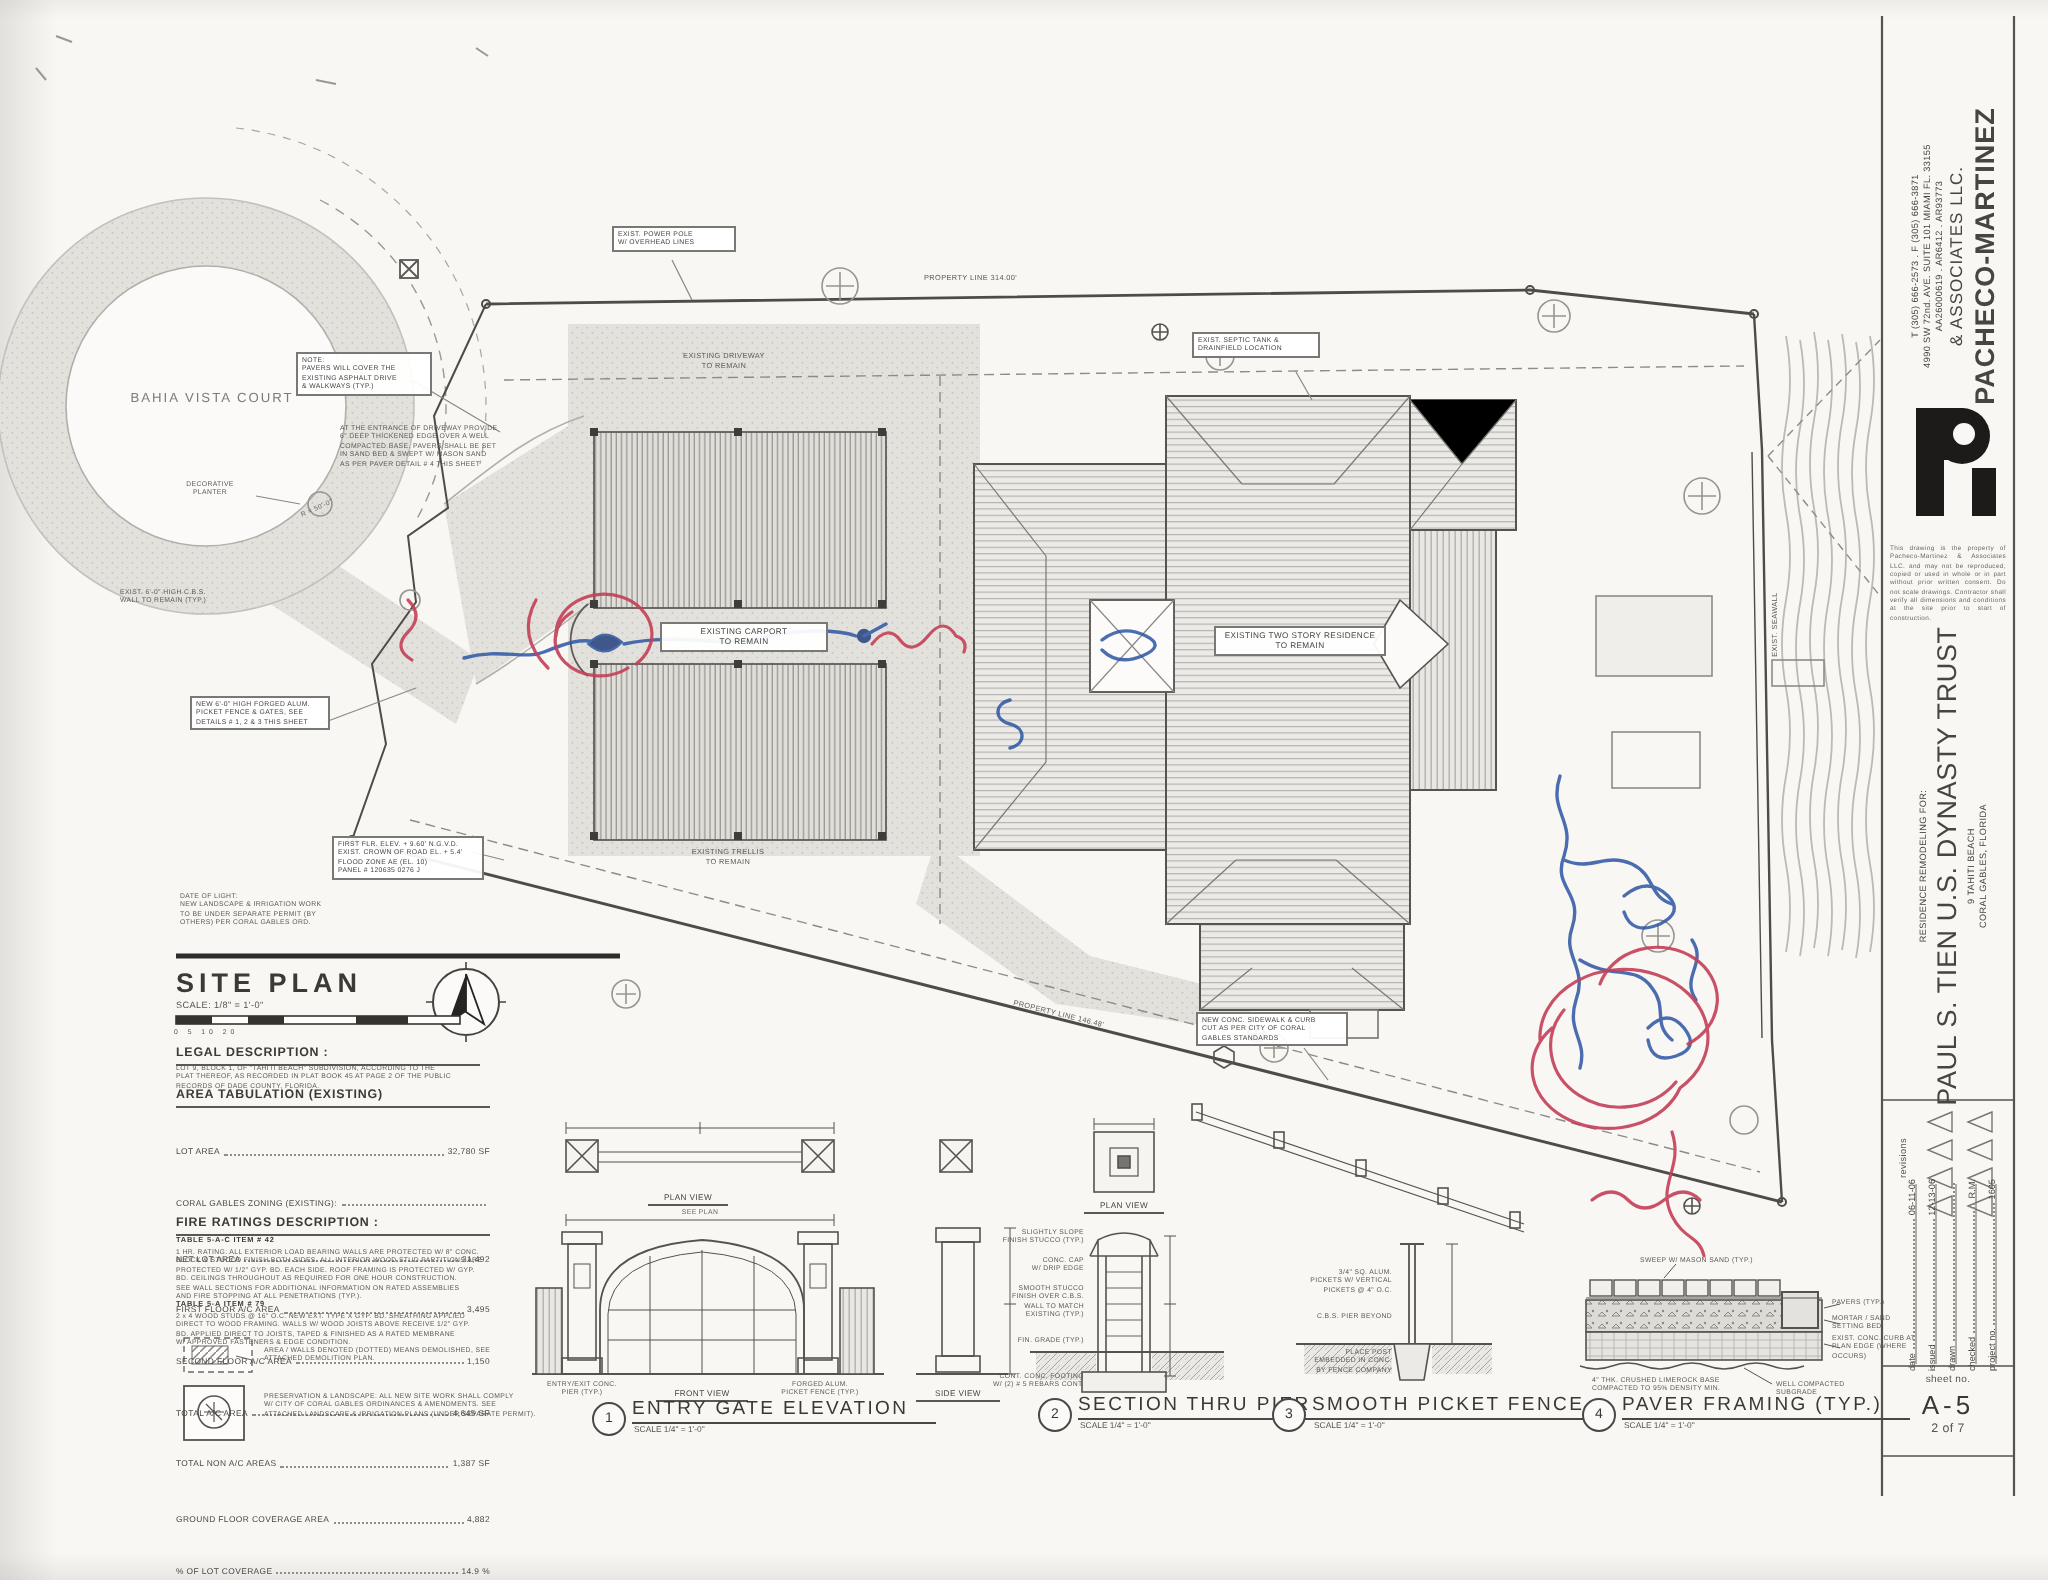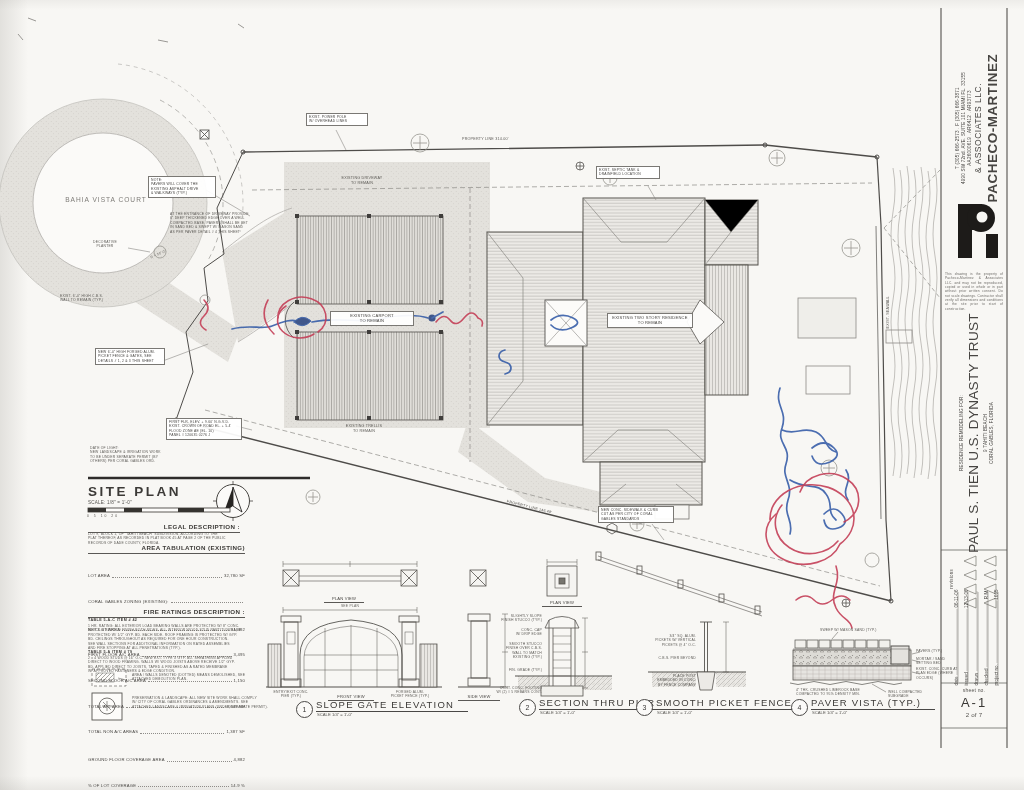--- a/index.html
+++ b/index.html
@@ -9,21 +9,21 @@
     background:linear-gradient(90deg,rgba(160,158,152,.25),rgba(0,0,0,0) 28px),
                linear-gradient(0deg,rgba(160,158,152,.18),rgba(0,0,0,0) 14px),
                linear-gradient(180deg,rgba(160,158,152,.12),rgba(0,0,0,0) 10px);}
   svg{position:absolute;left:0;top:0;}
   .t{position:absolute;color:#474542;white-space:pre-line;line-height:1.3;letter-spacing:.2px;}
   .c{text-align:center}.r{text-align:right}
   .f3{font-size:3.4px}.f35{font-size:3.7px}.f4{font-size:4.1px}.f45{font-size:4.6px}
   .f5{font-size:5px}.f6{font-size:6.2px}.f65{font-size:6.6px}
   .box{background:rgba(255,255,255,.94);border:.6px solid #7a7874;padding:1px 2px;}
   .u{border-bottom:.9px solid #5a5855;padding-bottom:.5px;}
-  .hd{font-weight:bold;letter-spacing:.4px;color:#3c3a37;text-align:right;}
+  .hd{font-weight:bold;letter-spacing:.4px;color:#3c3a37;}
   .num{position:absolute;width:15px;height:15px;border:1.3px solid #4a4846;border-radius:50%;
        text-align:center;line-height:15px;font-size:7px;color:#3a3836;background:#fbfaf8;}
   .dt{position:absolute;font-size:9.5px;letter-spacing:1.2px;color:#3a3835;
       border-bottom:1px solid #4a4846;padding:0 14px 1px 0;}
   .ds{position:absolute;font-size:4.2px;color:#55534f;}
   .ar{display:flex;align-items:flex-end;font-size:4.2px;height:4.9px;color:#4a4845;}
   .ar .dots{flex:1;border-bottom:.7px dotted #8f8d89;margin:0 2px 1px;}
   .fld{position:absolute;width:96px;height:9px;transform:rotate(-90deg);display:flex;
        align-items:flex-end;font-size:4.6px;color:#4a4845;}
   .fld .dots{flex:1;border-bottom:.7px dotted #8f8d89;margin:0 2px 1px;}
@@ -454,21 +454,21 @@
 
 <div class="t f4 u c" style="left:324px;top:596px;width:40px;">PLAN VIEW</div>
 <div class="t f3 c" style="left:330px;top:604px;width:40px;color:#6a6864;">SEE PLAN</div>
 <div class="t f3 c" style="left:268px;top:690px;width:46px;color:#5c5a56;">ENTRY/EXIT CONC.
 PIER (TYP.)</div>
 <div class="t f4 u c" style="left:328px;top:694px;width:46px;">FRONT VIEW</div>
 <div class="t f3 c" style="left:382px;top:690px;width:56px;color:#5c5a56;">FORGED ALUM.
 PICKET FENCE (TYP.)</div>
 <div class="t f4 u c" style="left:458px;top:694px;width:42px;">SIDE VIEW</div>
 <div class="num" style="left:296px;top:701px;">1</div>
-<div class="dt" style="left:316px;top:699px;">SLOPE GATE ELEVATION</div>
+<div class="dt" style="left:316px;top:699px;">ENTRY GATE ELEVATION</div>
 <div class="ds" style="left:317px;top:712px;">SCALE 1/4" = 1'-0"</div>
 
 <div class="t f4 u c" style="left:542px;top:600px;width:40px;">PLAN VIEW</div>
 <div class="t f3 r" style="left:498px;top:614px;width:44px;color:#5c5a56;">SLIGHTLY SLOPE
 FINISH STUCCO (TYP.)</div>
 <div class="t f3 r" style="left:498px;top:628px;width:44px;color:#5c5a56;">CONC. CAP
 W/ DRIP EDGE</div>
 <div class="t f3 r" style="left:498px;top:642px;width:44px;color:#5c5a56;">SMOOTH STUCCO
 FINISH OVER C.B.S.
 WALL TO MATCH
@@ -493,21 +493,21 @@
 
 <div class="t f3" style="left:820px;top:628px;width:70px;color:#5c5a56;">SWEEP W/ MASON SAND (TYP.)</div>
 <div class="t f3" style="left:916px;top:649px;width:44px;color:#5c5a56;">PAVERS (TYP.)</div>
 <div class="t f3" style="left:916px;top:657px;width:44px;color:#5c5a56;">MORTAR / SAND SETTING BED</div>
 <div class="t f3" style="left:916px;top:667px;width:44px;color:#5c5a56;">EXIST. CONC. CURB AT
 PLAN EDGE (WHERE OCCURS)</div>
 <div class="t f3" style="left:888px;top:690px;width:50px;color:#5c5a56;">WELL COMPACTED SUBGRADE</div>
 <div class="t f3" style="left:796px;top:688px;width:70px;color:#5c5a56;">4" THK. CRUSHED LIMEROCK BASE
 COMPACTED TO 95% DENSITY MIN.</div>
 <div class="num" style="left:791px;top:699px;">4</div>
-<div class="dt" style="left:811px;top:697px;">PAVER VISTA (TYP.)</div>
+<div class="dt" style="left:811px;top:697px;">PAVER FRAMING (TYP.)</div>
 <div class="ds" style="left:812px;top:710px;">SCALE 1/4" = 1'-0"</div>
 
 <div class="rb" style="left:863px;top:101px;width:230px;height:54px;">
   <div class="t" style="position:static;font-size:4.6px;">T (305) 666-2573  .  F (305) 666-3871</div>
   <div class="t" style="position:static;font-size:4.6px;">4990 SW 72nd. AVE. SUITE 101 MIAMI FL. 33155</div>
   <div class="t" style="position:static;font-size:4.6px;">AA26000619 . AR6412 . AR93773</div>
   <div class="t" style="position:static;font-size:8.5px;letter-spacing:.5px;">&amp; ASSOCIATES LLC.</div>
   <div class="t" style="position:static;font-size:13.5px;font-weight:bold;letter-spacing:.5px;">PACHECO-MARTINEZ</div>
 </div>
 
@@ -542,16 +542,16 @@
       <span class="dots"></span>
       <span>R.M.</span>
     </div>
 <div class="fld" style="left:946px;top:633px;">
   <span>project no.</span>
       <span class="dots"></span>
       <span>1605</span>
     </div>
 
 <div class="t f5 c" style="left:944px;top:687px;width:60px;color:#55534f;">sheet no.</div>
-<div class="t c" style="left:944px;top:695px;width:60px;font-size:13px;letter-spacing:2px;color:#3a3835;">A-1</div>
+<div class="t c" style="left:944px;top:695px;width:60px;font-size:13px;letter-spacing:2px;color:#3a3835;">A-5</div>
 <div class="t f6 c" style="left:944px;top:711px;width:60px;color:#55534f;">2 of 7</div>
 
 </div>
 
 </body></html>

